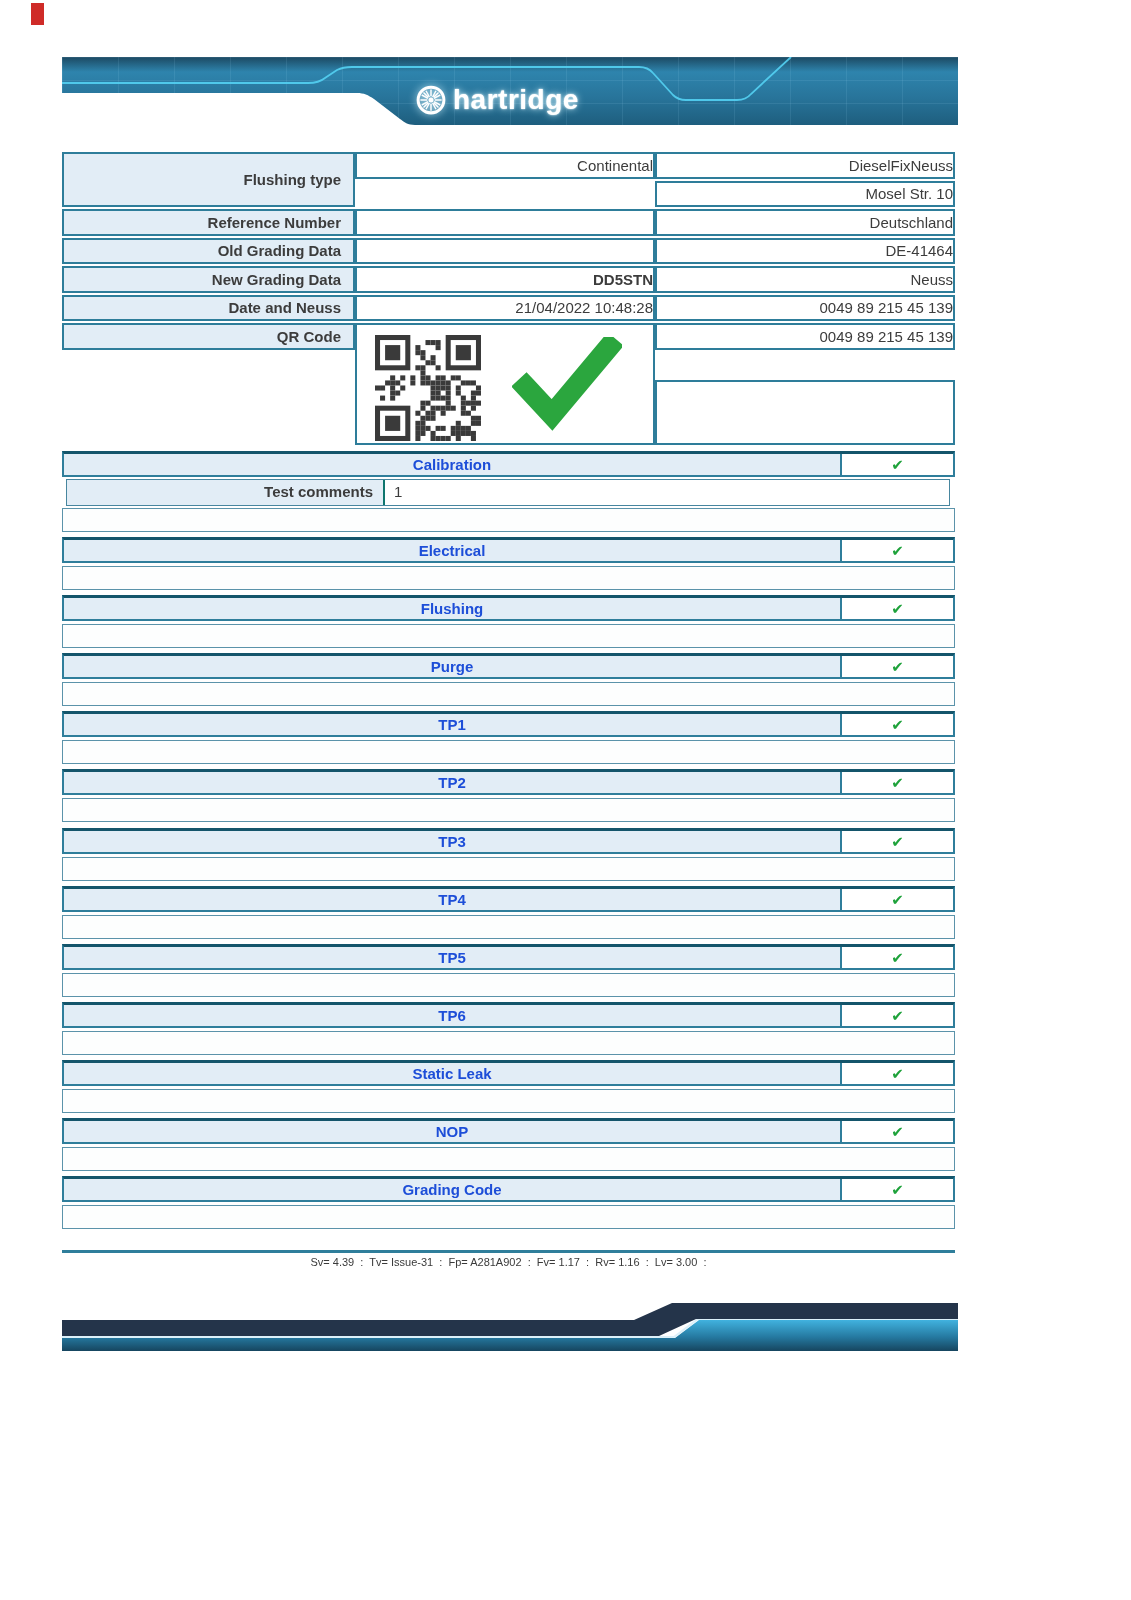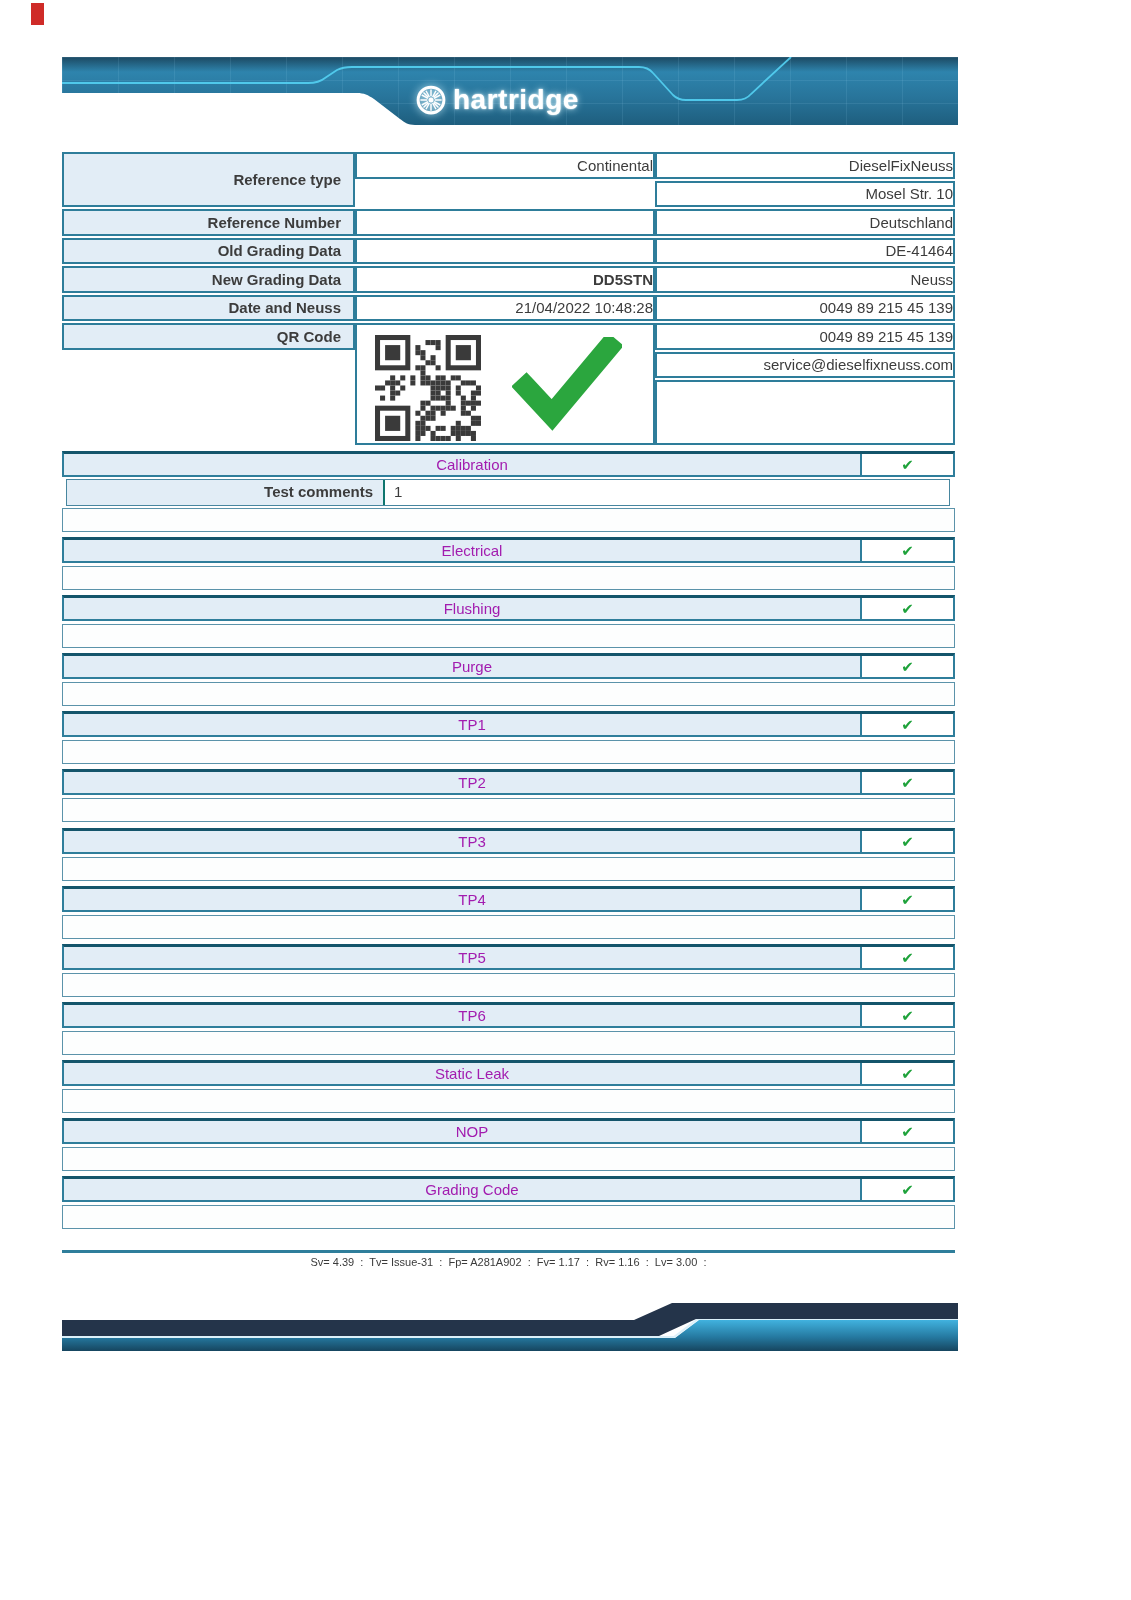--- a/index.html
+++ b/index.html
@@ -25,21 +25,21 @@
   .wheel-sm{vertical-align:middle;margin-right:9px;position:relative;top:-1px;}
 
   .qr-cell{position:absolute;left:355px;top:323px;width:300px;height:122px;box-sizing:border-box;
            border:2px solid #2e7d9a;background:#fff;}
   .qr-img{position:absolute;left:18px;top:10px;}
   .big-check{position:absolute;left:155px;top:12px;}
 
   
   .sec{position:absolute;left:62px;width:893px;height:26px;box-sizing:border-box;display:flex;
        border:2px solid #2f7e9b;border-top:3px solid #14556b;background:#e2edf6;}
-  .sec-title{flex:0 0 776px;text-align:center;font-weight:normal;font-size:15px;line-height:22px;color:#a21caf;margin-left:20px;}
+  .sec-title{flex:0 0 776px;text-align:center;font-weight:bold;font-size:15px;line-height:22px;color:#1d4ed8;}
   .sec-check{flex:1;border-left:2px solid #2f7e9b;background:#ffffff;text-align:center;line-height:21px;}
   .check{color:#1ea23b;font-size:15px;font-weight:bold;}
   .row-gap{position:absolute;left:62px;width:893px;height:24px;box-sizing:border-box;
            border:1.5px solid #5b93aa;background:#fdfefe;}
   .comments-row{position:absolute;left:66px;top:479px;width:884px;height:27px;box-sizing:border-box;
                 display:flex;border:1.5px solid #47869f;background:#fff;}
   .comments-lbl{flex:0 0 318px;background:#e2edf6;border-right:2px solid #0f766e;font-weight:bold;
                 font-size:15px;text-align:right;padding-right:10px;line-height:24px;box-sizing:border-box;}
   .comments-val{flex:1;font-size:15px;padding-left:9px;line-height:24px;}
 
@@ -92,21 +92,21 @@
         <line x1="4.6" y1="8" x2="9.6" y2="10.7"></line>
           <line x1="14.4" y1="13.3" x2="19.4" y2="16"></line>
         <line x1="4.6" y1="16" x2="9.6" y2="13.3"></line>
           <line x1="14.4" y1="10.7" x2="19.4" y2="8"></line>
       </g>
       <circle cx="12" cy="12" r="2" fill="#ffffff"></circle>
     </svg>
     <span class="logo-text">hartridge</span>
   </div>
 
-  <div class="cell lbl" style="left:62px;top:152px;width:293px;height:55px;line-height:51px;">Reference type</div>
+  <div class="cell lbl" style="left:62px;top:152px;width:293px;height:55px;line-height:51px;">Flushing type</div>
   <div class="cell lbl" style="left:62px;top:209px;width:293px;height:27px;line-height:23px;padding-left:43px;">Reference Number</div>
   <div class="cell lbl" style="left:62px;top:238px;width:293px;height:26px;line-height:22px;">Old Grading Data</div>
   <div class="cell lbl" style="left:62px;top:266px;width:293px;height:27px;line-height:23px;padding-left:44px;">New Grading Data</div>
   <div class="cell lbl" style="left:62px;top:295px;width:293px;height:26px;line-height:22px;">Date and Neuss</div>
   <div class="cell lbl" style="left:62px;top:323px;width:293px;height:27px;line-height:23px;">QR Code</div>
 
   <div class="cell val" style="left:355px;top:152px;width:300px;height:27px;line-height:23px;">Continental</div>
   <div class="cell val" style="left:355px;top:209px;width:300px;height:27px;line-height:23px;"></div>
   <div class="cell val" style="left:355px;top:238px;width:300px;height:26px;line-height:22px;"></div>
   <div class="cell val bold" style="left:355px;top:266px;width:300px;height:27px;line-height:23px;">DD5STN</div>
@@ -247,21 +247,20 @@
     </svg>
   </div>
 
   <div class="cell val" style="left:655px;top:152px;width:300px;height:27px;line-height:23px;">DieselFixNeuss</div>
   <div class="cell val" style="left:655px;top:181px;width:300px;height:26px;line-height:22px;">Mosel Str. 10</div>
   <div class="cell val" style="left:655px;top:209px;width:300px;height:27px;line-height:23px;">Deutschland</div>
   <div class="cell val" style="left:655px;top:238px;width:300px;height:26px;line-height:22px;">DE-41464</div>
   <div class="cell val" style="left:655px;top:266px;width:300px;height:27px;line-height:23px;">Neuss</div>
   <div class="cell val" style="left:655px;top:295px;width:300px;height:26px;line-height:22px;">0049 89 215 45 139</div>
   <div class="cell val" style="left:655px;top:323px;width:300px;height:27px;line-height:23px;">0049 89 215 45 139</div>
-  <div class="cell val" style="left:655px;top:352px;width:300px;height:26px;line-height:22px;">service@dieselfixneuss.com</div>
   <div class="cell val" style="left:655px;top:380px;width:300px;height:65px;"></div>
 
   <div class="sec" style="top:451px">
     <div class="sec-title">Calibration</div>
     <div class="sec-check"><span class="check">✔</span></div>
   </div>
   <div class="comments-row">
     <div class="comments-lbl">Test comments</div>
     <div class="comments-val">1</div>
   </div>

